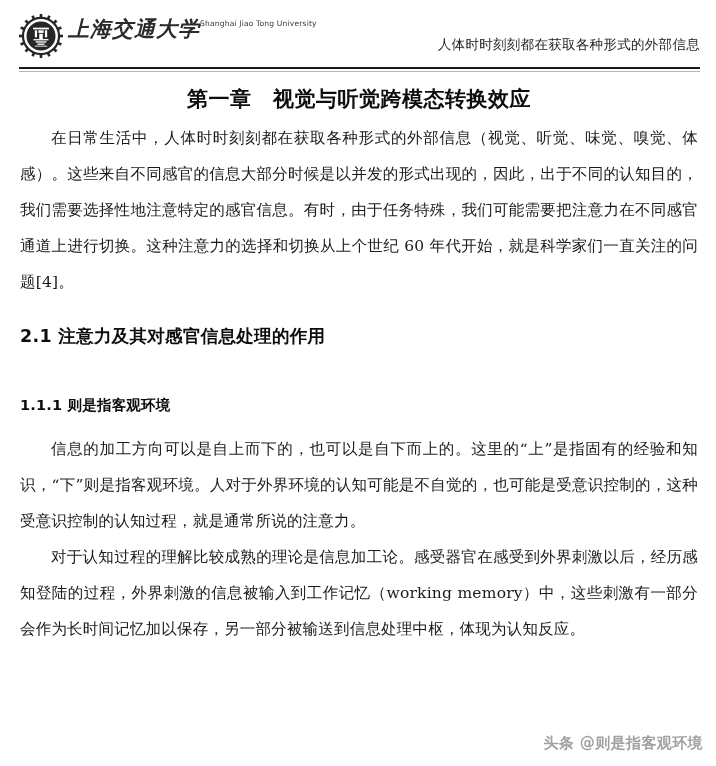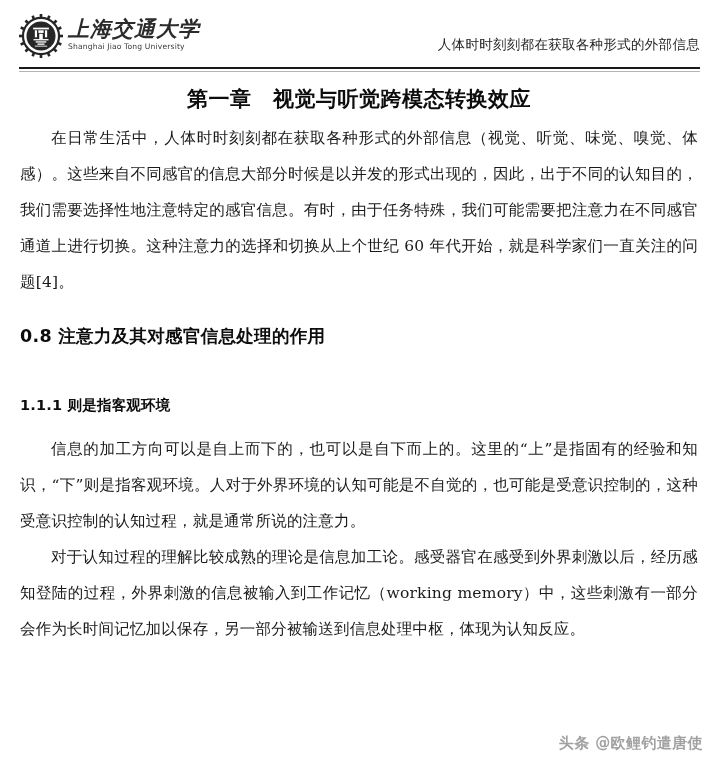--- a/index.html
+++ b/index.html
@@ -40,21 +40,21 @@
   }
   .emblem {
     width: 44px;
     height: 44px;
     flex: 0 0 44px;
     display: block;
   }
   .logo-text {
     margin-left: 5px;
     display: flex;
-    flex-direction: column;
+    flex-direction: row;
     justify-content: flex-start;
     padding-top: 3px;
   }
   .logo-cn {
     font-family: "DejaVu Serif", "Liberation Serif", serif;
     font-weight: bold;
     font-style: italic;
     font-size: 21px;
     line-height: 23px;
     letter-spacing: 1px;
@@ -220,26 +220,26 @@
     <div class="header-rule"></div>
     <div class="header-rule-thin"></div>
   </div>
 
   <div class="content">
 
     <h1 class="chapter-title">第一章　视觉与听觉跨模态转换效应</h1>
 
     <p class="body-text">在日常生活中，人体时时刻刻都在获取各种形式的外部信息（视觉、听觉、味觉、嗅觉、体感）。这些来自不同感官的信息大部分时候是以并发的形式出现的，因此，出于不同的认知目的，我们需要选择性地注意特定的感官信息。有时，由于任务特殊，我们可能需要把注意力在不同感官通道上进行切换。这种注意力的选择和切换从上个世纪 60 年代开始，就是科学家们一直关注的问题[4]。</p>
 
-    <h2 class="section-head">0.8  注意力及其对感官信息处理的作用</h2>
+    <h2 class="section-head">2.1  注意力及其对感官信息处理的作用</h2>
     <div class="gap-after-head"></div>
 
     <h3 class="subsection-head">1.1.1  则是指客观环境</h3>
     <div class="gap-after-sub"></div>
 
     <p class="body-text">信息的加工方向可以是自上而下的，也可以是自下而上的。这里的“上”是指固有的经验和知识，“下”则是指客观环境。人对于外界环境的认知可能是不自觉的，也可能是受意识控制的，这种受意识控制的认知过程，就是通常所说的注意力。</p>
     <p class="body-text">对于认知过程的理解比较成熟的理论是信息加工论。感受器官在感受到外界刺激以后，经历感知登陆的过程，外界刺激的信息被输入到工作记忆（working memory）中，这些刺激有一部分会作为长时间记忆加以保存，另一部分被输送到信息处理中枢，体现为认知反应。</p>
 
   </div>
 
-  <div class="watermark">头条 @欧鲤钓遣唐使</div>
+  <div class="watermark">头条 @则是指客观环境</div>
 
 </div>
 
 </body></html>

